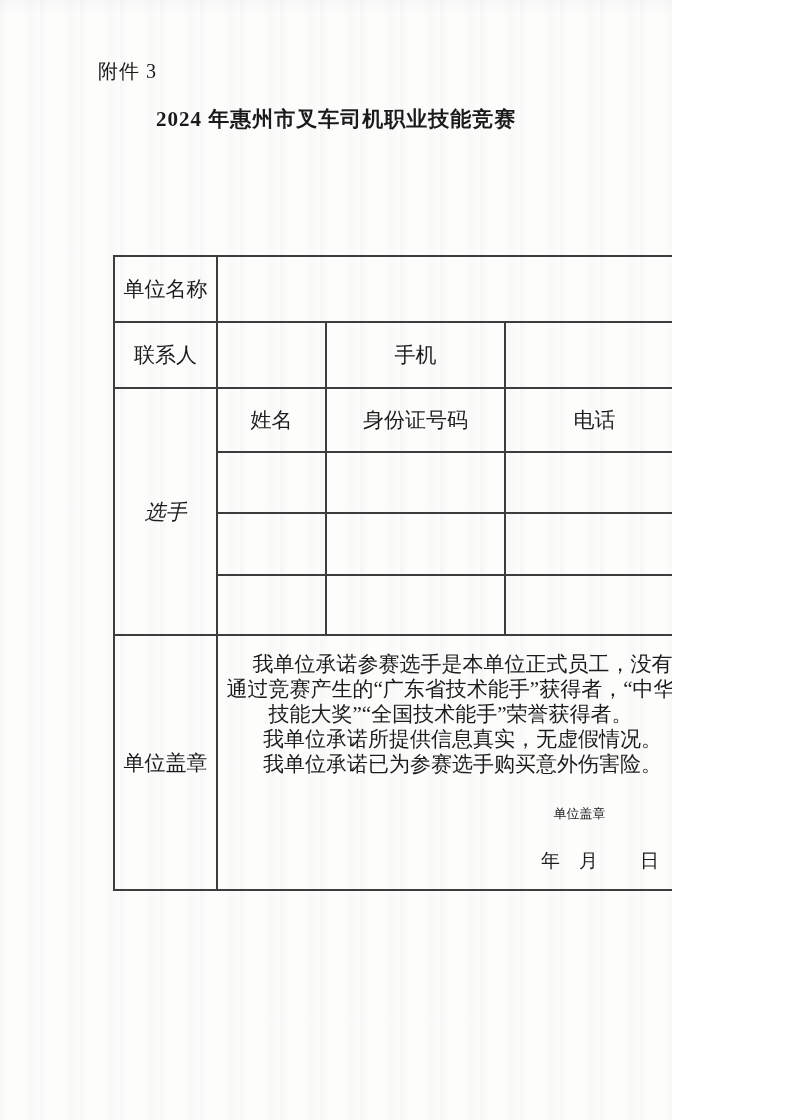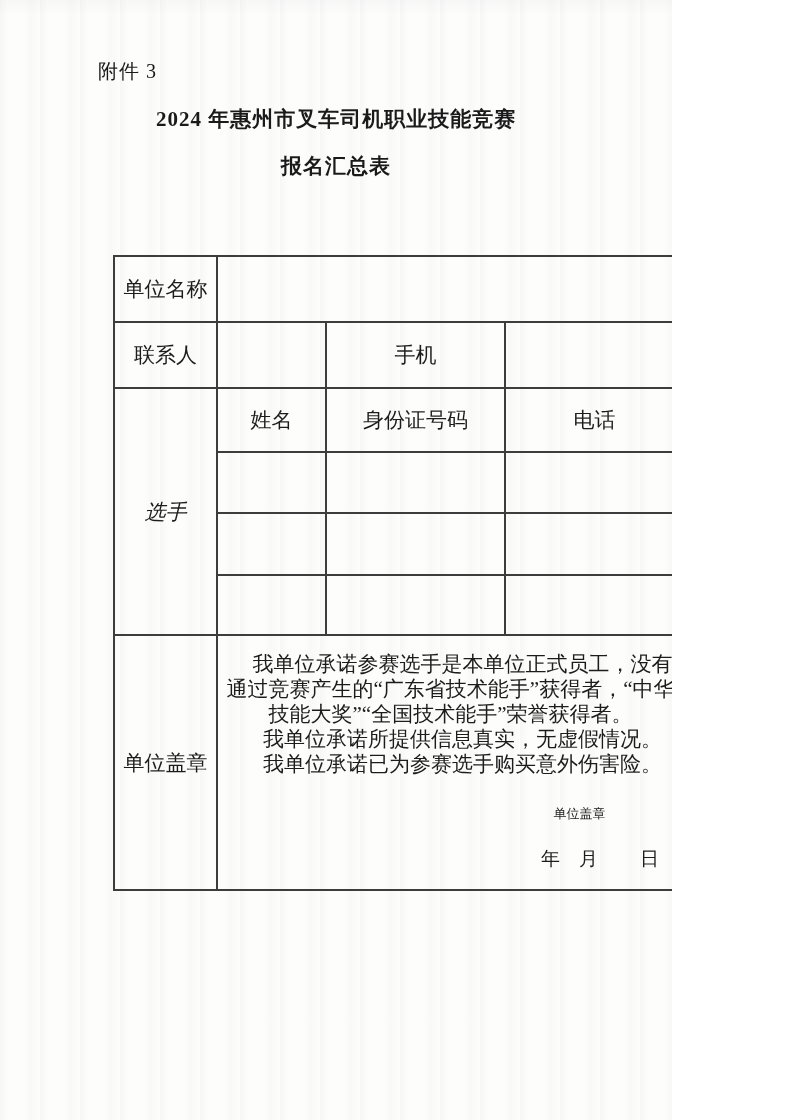--- a/index.html
+++ b/index.html
@@ -47,38 +47,37 @@
   tr.r-commit{height:255px;}
   th.v-contestant{padding-bottom:52px;font-style:italic;}
   th.v-commit{padding-top:58px;}
   td.commit-cell{
     text-align:left;vertical-align:top;
     padding:25px 14px 0 16px;
     font-size:18px;line-height:25px;
   }
   td.commit-cell p{margin:0;text-indent:24px;}
   .seal-line{margin-top:24px;padding-left:258px;font-size:13px;line-height:25px;}
-  .date-line{margin-top:22px;text-align:right;padding-right:22px;font-size:19px;line-height:25px;font-family:Liberation Mono, monospace;}
+  .date-line{margin-top:22px;text-align:right;padding-right:22px;font-size:19px;line-height:25px;}
   .date-line .yr{margin-right:19px;}
   .date-line .mo{margin-right:42px;}
   .page-number{
     position:absolute;left:0;top:1079px;width:100%;
     font-size:13px;font-weight:bold;color:#15150f;margin-top:44px;
   }
 </style>
 </head>
 <body>
 
 <div class="page">
 
   <div class="attachment">附件 3</div>
 
   <div class="doc-title">
     <div>2024 年惠州市叉车司机职业技能竞赛</div>
-    <div>报名汇总表</div>
   </div>
 
   <table class="form">
     <colgroup>
       <col style="width:103px">
         <col style="width:109px">
         <col style="width:179px">
         <col style="width:179px">
     </colgroup>
     <tbody>

